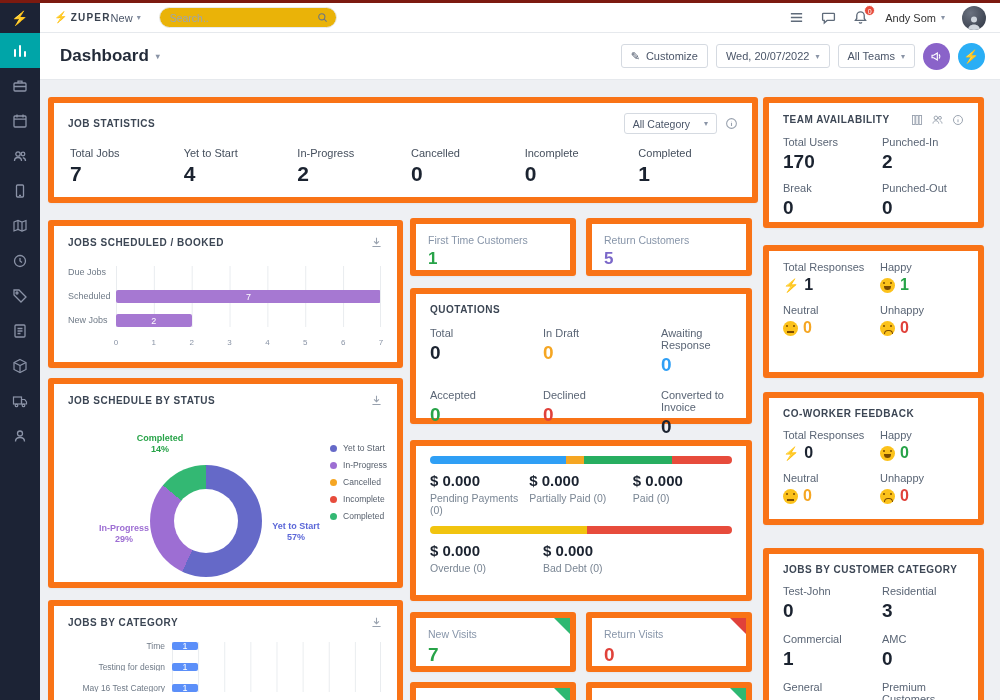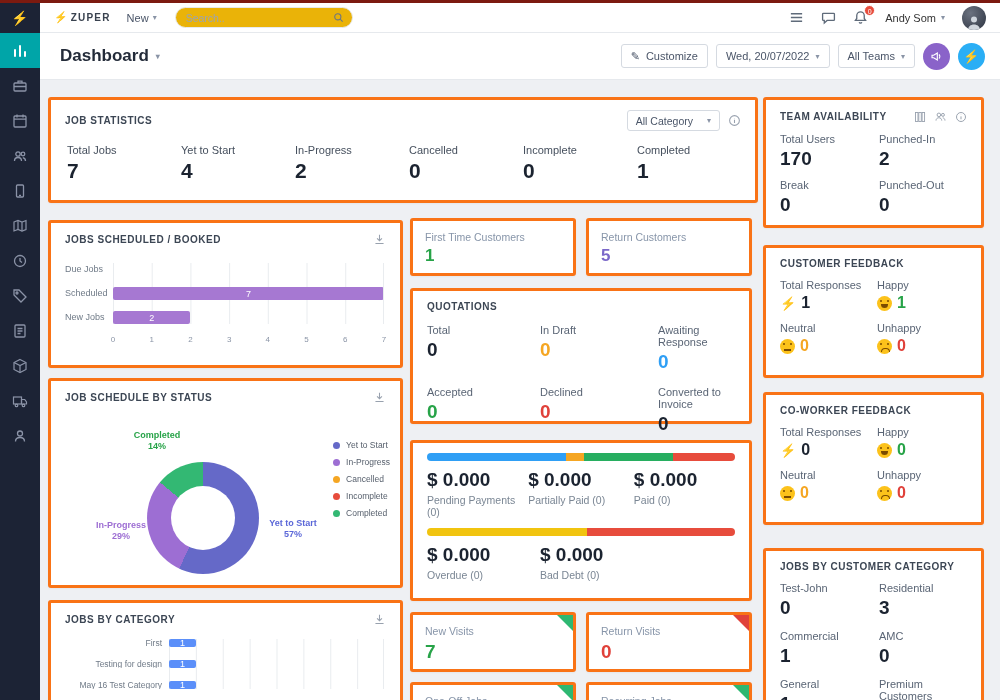--- a/index.html
+++ b/index.html
@@ -11,42 +11,42 @@
 .sidebar{position:absolute;top:3px;left:0;width:40px;height:697px;background:#1c2335;z-index:20}
 .side-logo{height:30px;display:flex;align-items:center;justify-content:center;color:#f26c21;font-size:14px;font-weight:700}
 .side-item{height:35px;display:flex;align-items:center;justify-content:center;color:#8b93a7;cursor:pointer}
 .side-item svg{width:16px;height:16px}
 .side-item.active{background:#00a5a8;color:#fff}
 
 .topbar{position:absolute;left:40px;top:3px;width:960px;height:30px;background:#fff;border-bottom:1px solid #e6e9ed;display:flex;align-items:center;padding:0 14px;z-index:10}
 .brand{display:flex;align-items:center;gap:3px}
 .brand .bolt-logo{color:#f26c21;font-size:11px}
 .brand .brand-text{font-size:10px;font-weight:700;letter-spacing:1.2px;color:#39424f}
-.new-dd{margin-left:16px;font-size:11px;color:#4a5568;display:flex;align-items:center;gap:4px;cursor:pointer}
+.new-dd{font-size:11px;color:#4a5568;display:flex;align-items:center;gap:4px;cursor:pointer}
 .caret{font-size:8px;color:#8a94a6}
 .search-wrap{position:relative;margin-left:18px}
 .search-wrap input{width:178px;height:21px;border:1px solid #e7eaee;background:#eab308;border-radius:11px;padding:0 26px 0 10px;font-size:10.5px;color:#4a5568;outline:none;font-family:"Liberation Sans",sans-serif}
 .search-wrap input::placeholder{color:#9aa4b2}
 .search-wrap .search-ic{position:absolute;right:9px;top:5px;color:#6b7684}
 .topbar-right{margin-left:auto;display:flex;align-items:center;gap:17px}
 .tb-icon{color:#5f6b7a;cursor:pointer;position:relative}
 .badge{position:absolute;top:-5px;right:-7px;background:#e74c3c;color:#fff;font-size:7px;line-height:11px;min-width:11px;height:11px;border-radius:6px;text-align:center;border:1px solid #fff}
 .user-menu{display:flex;align-items:center;gap:5px;font-size:11px;color:#333;cursor:pointer}
 .avatar{width:24px;height:24px;border-radius:50%;background:radial-gradient(circle at 35% 30%,#6b7280,#2c3340);display:flex;align-items:flex-end;justify-content:center;overflow:hidden;cursor:pointer}
 
 .page-header{position:absolute;left:40px;top:33px;width:960px;height:47px;background:#fff;border-bottom:1px solid #e6e9ed;display:flex;align-items:center;padding:0 15px 0 20px;z-index:5}
 .page-title{font-size:17px;font-weight:700;color:#232b39;display:flex;align-items:center;gap:7px;cursor:pointer}
 .ph-right{margin-left:auto;display:flex;align-items:center;gap:8px}
 .btn{display:flex;align-items:center;gap:6px;border:1px solid #d5dae1;border-radius:3px;background:#fff;height:24px;padding:0 9px;font-size:11px;color:#4a5568;cursor:pointer}
 .circle-btn{width:27px;height:27px;border-radius:50%;display:flex;align-items:center;justify-content:center;color:#fff;cursor:pointer;border:none}
 .circle-btn.purple{background:#8a63c9}
 .circle-btn.blue{background:#2aaef5;font-size:13px}
 
 .content{position:absolute;left:40px;top:80px;width:960px;height:620px;overflow:hidden}
-.card{position:absolute;background:#fff;border:3px solid #f97316;border-radius:3px;box-shadow:0 1px 2px rgba(20,30,50,.04)}
+.card{position:absolute;background:#fff;border:6px solid #f97316;border-radius:3px;box-shadow:0 1px 2px rgba(20,30,50,.04)}
 .card-head{display:flex;align-items:center;justify-content:space-between;padding:10px 14px 0}
 .card-title{font-size:10px;font-weight:700;letter-spacing:.5px;color:#3c4654;text-transform:uppercase}
 .head-icons{display:flex;align-items:center;gap:8px;color:#98a1ae}
 .head-icons .hic{cursor:pointer}
 .select{display:flex;align-items:center;gap:14px;border:1px solid #d5dae1;border-radius:3px;height:21px;padding:0 8px;font-size:10.5px;color:#4a5568;cursor:pointer;background:#fff}
 
 .stat-label{font-size:11px;color:#5a6575}
 .stat-value{font-size:19px;font-weight:700;margin-top:3px;display:flex;align-items:center;gap:5px}
 .c-dark{color:#1b2330}.c-orange{color:#f5a623}.c-blue{color:#2f9ff5}.c-green{color:#27a348}.c-red{color:#e0413a}.c-purple{color:#7b68c9}
 
@@ -105,21 +105,21 @@
 .legend{position:absolute;right:10px;top:36px}
 .legend-item{display:flex;align-items:center;gap:6px;font-size:8.5px;color:#555e6b;margin-bottom:7px}
 .legend-dot{width:7px;height:7px;border-radius:50%;flex:none}
 
 .invoices{left:370px;top:360px;width:342px;height:161px}
 .stack-bar{height:8px;border-radius:4px;overflow:hidden;display:flex;margin:10px 14px 0}
 .stack-bar .seg{height:100%}
 .inv-row{display:flex;padding:8px 14px 0}
 .inv-cell{width:113px}
 .inv-cell:nth-child(2){width:118px}
-.inv-val{font-size:19px;font-weight:700;color:#1b2330}
+.inv-val{font-size:15px;font-weight:700;color:#1b2330}
 .inv-lab{font-size:10.5px;color:#7a8694;margin-top:3px}
 
 .jbcc{left:723px;top:468px;width:221px;height:230px}
 .jbcc .two-col-grid{row-gap:11px}
 
 .jbc{left:8px;top:520px;width:355px;height:175px}
 .jbc .hlabels{width:108px}
 .jbc .hlabel{height:8px;line-height:8px;margin:5px 0 13px;font-size:8.5px}
 .jbc .htrack{height:8px;margin:5px 0 13px}
 
@@ -502,23 +502,20 @@
         <div class="stat">
           <div class="stat-label">Converted to Invoice</div>
           <div class="stat-value c-dark">
             <span>0</span>
           </div>
         </div>
       </div>
   </section>
 
   <section class="card customer-feedback">
-    <div class="card-head">
-        <h2 class="card-title">CUSTOMER FEEDBACK</h2>
-      </div>
     <div class="fb-grid" id="customer-feedback-grid">
         <div class="stat">
           <div class="stat-label">Total Responses</div>
           <div class="stat-value c-dark">
             <span class="bolt">⚡</span>
             <span>1</span>
           </div>
         </div>
         <div class="stat">
           <div class="stat-label">Happy</div>
@@ -716,21 +713,21 @@
       <div class="head-icons">
           <span class="hic">
         <svg width="13" height="13" viewBox="0 0 16 16" fill="none" stroke="currentColor" stroke-width="1.3">
               <path d="M8 2v7M5 6.5 8 9.5l3-3M3 13h10"></path>
             </svg>
           </span>
         </div>
     </div>
     <div class="hchart">
       <div class="hlabels" id="jbc-labels">
-          <div class="hlabel">First</div>
+          <div class="hlabel">Time</div>
           <div class="hlabel">Testing for design</div>
           <div class="hlabel">May 16 Test Category</div>
         </div>
       <div class="hplot-wrap">
           <div class="hplot" id="jbc-plot" style="background-size: calc(12.5%) 100%;">
             <div class="htrack">
               <div class="hbar" style="width: 12.5%; background: rgb(91, 143, 249);">
                 <span class="hbar-val">1</span>
               </div>
             </div>

